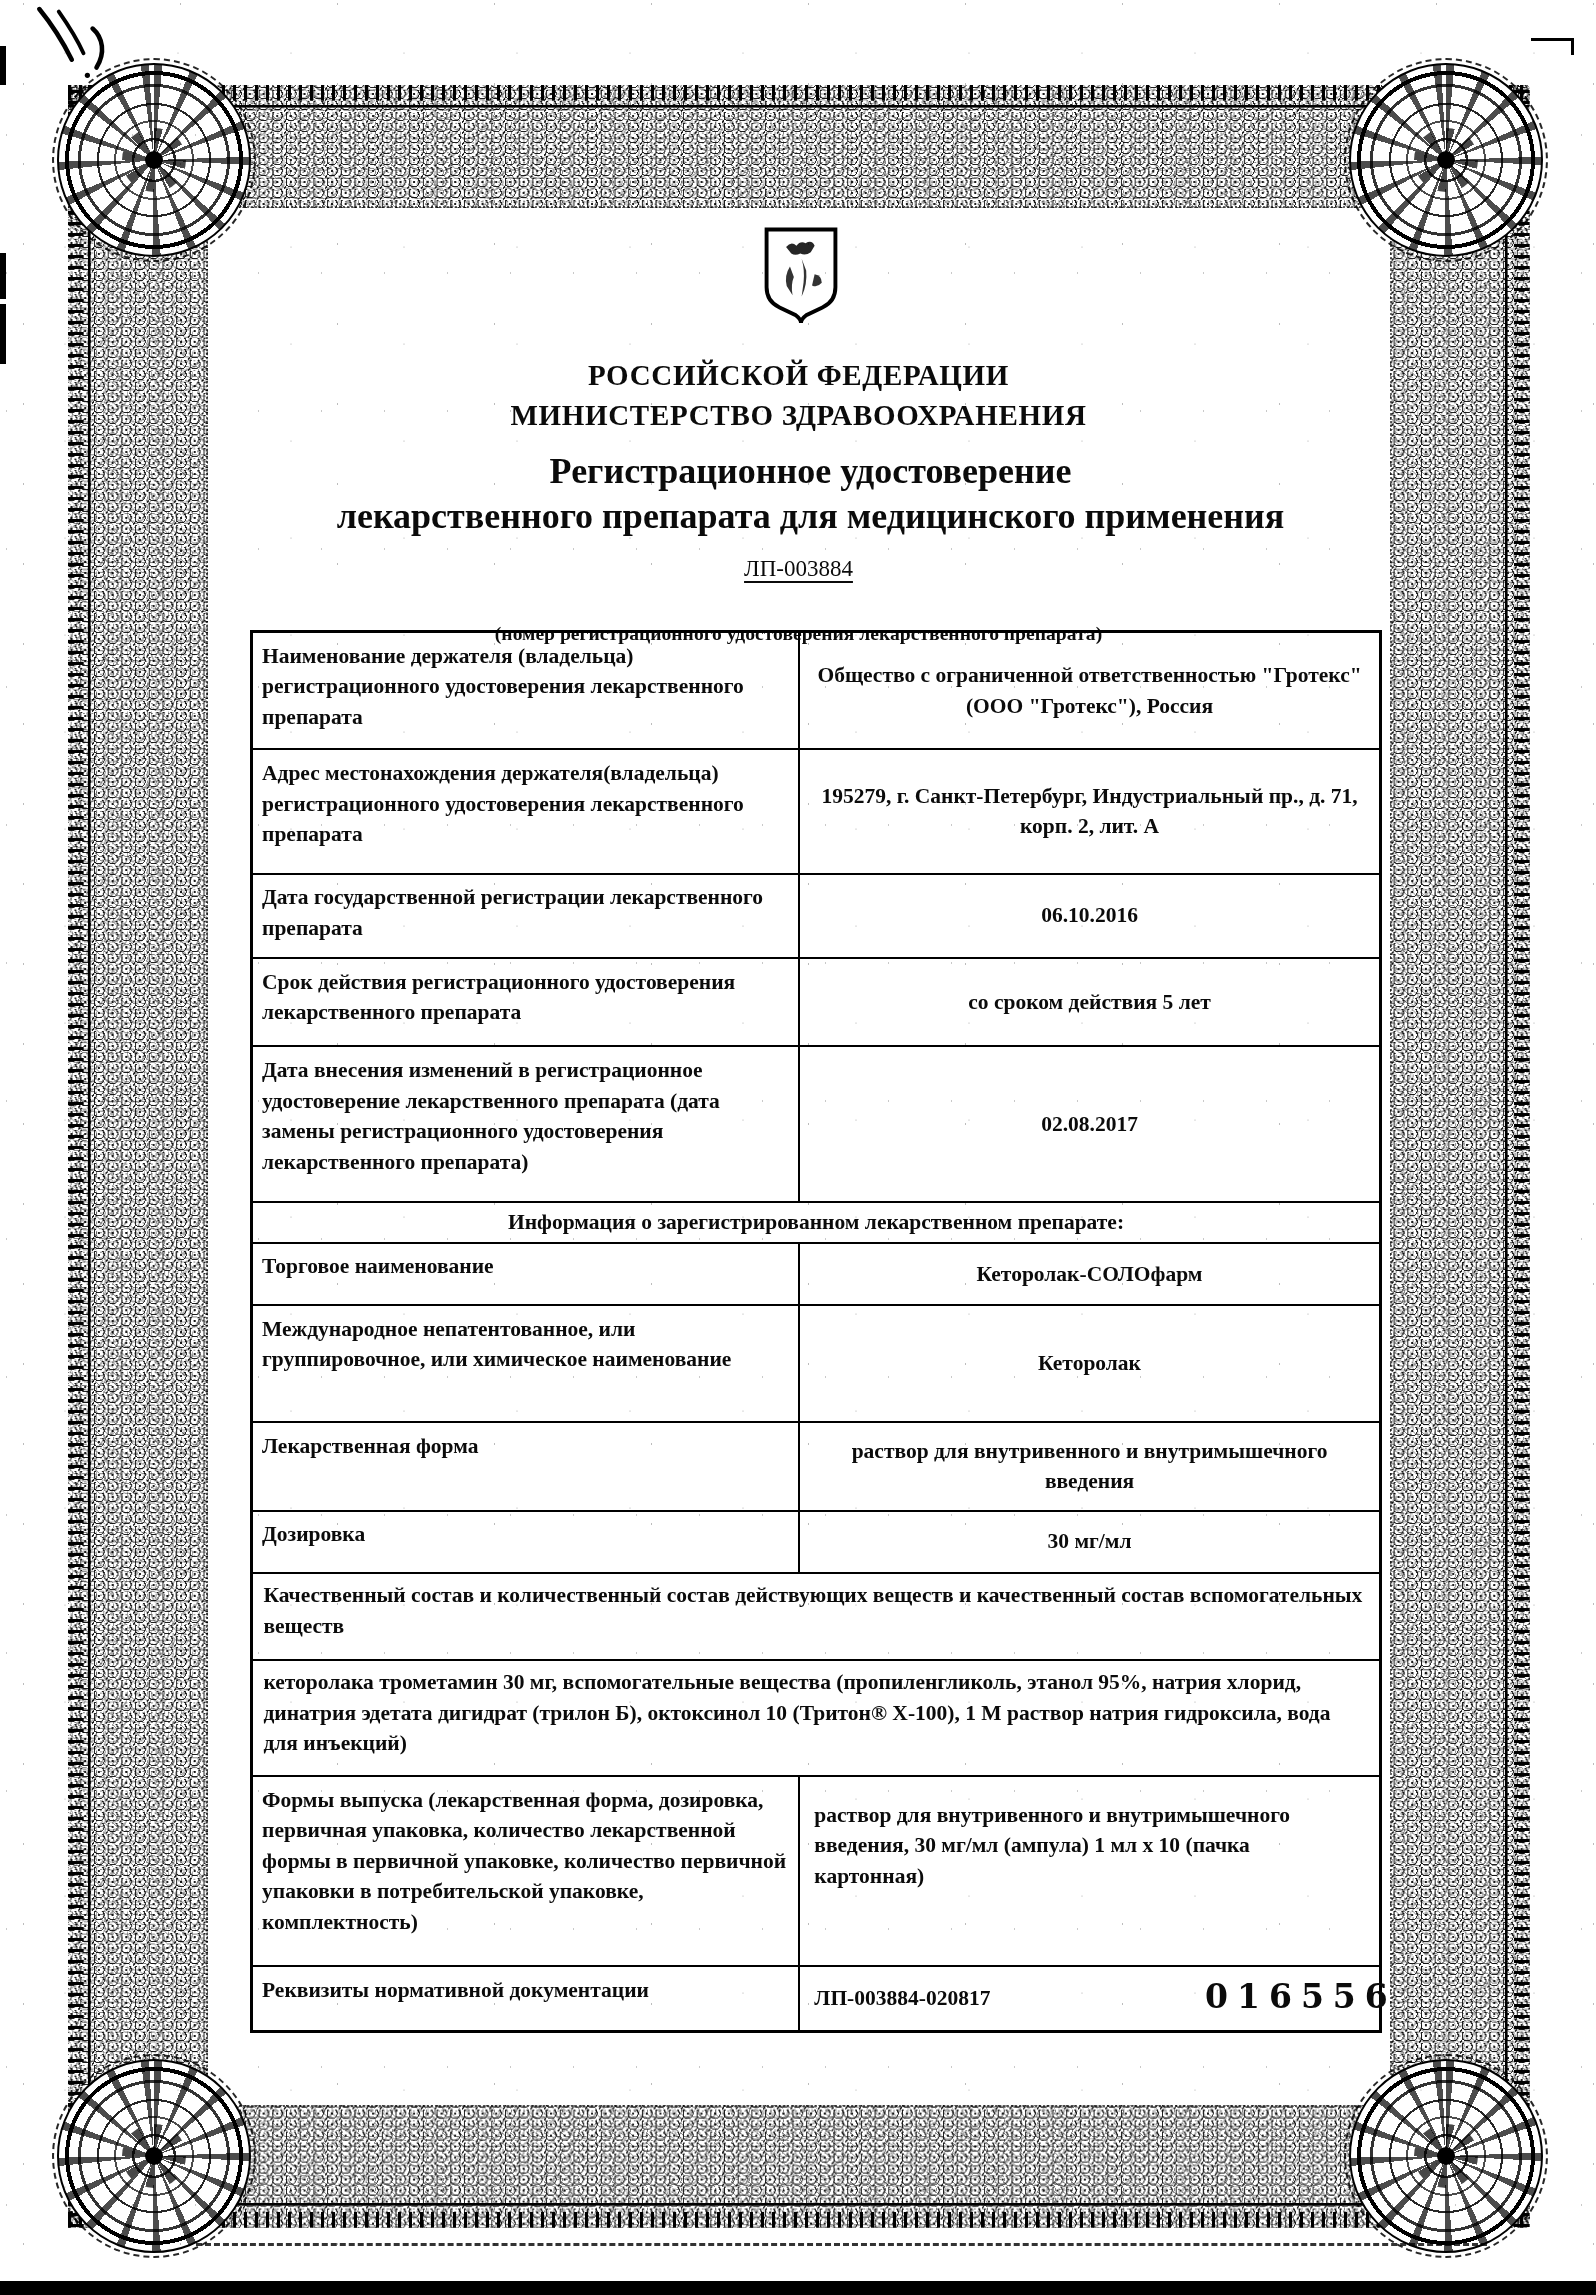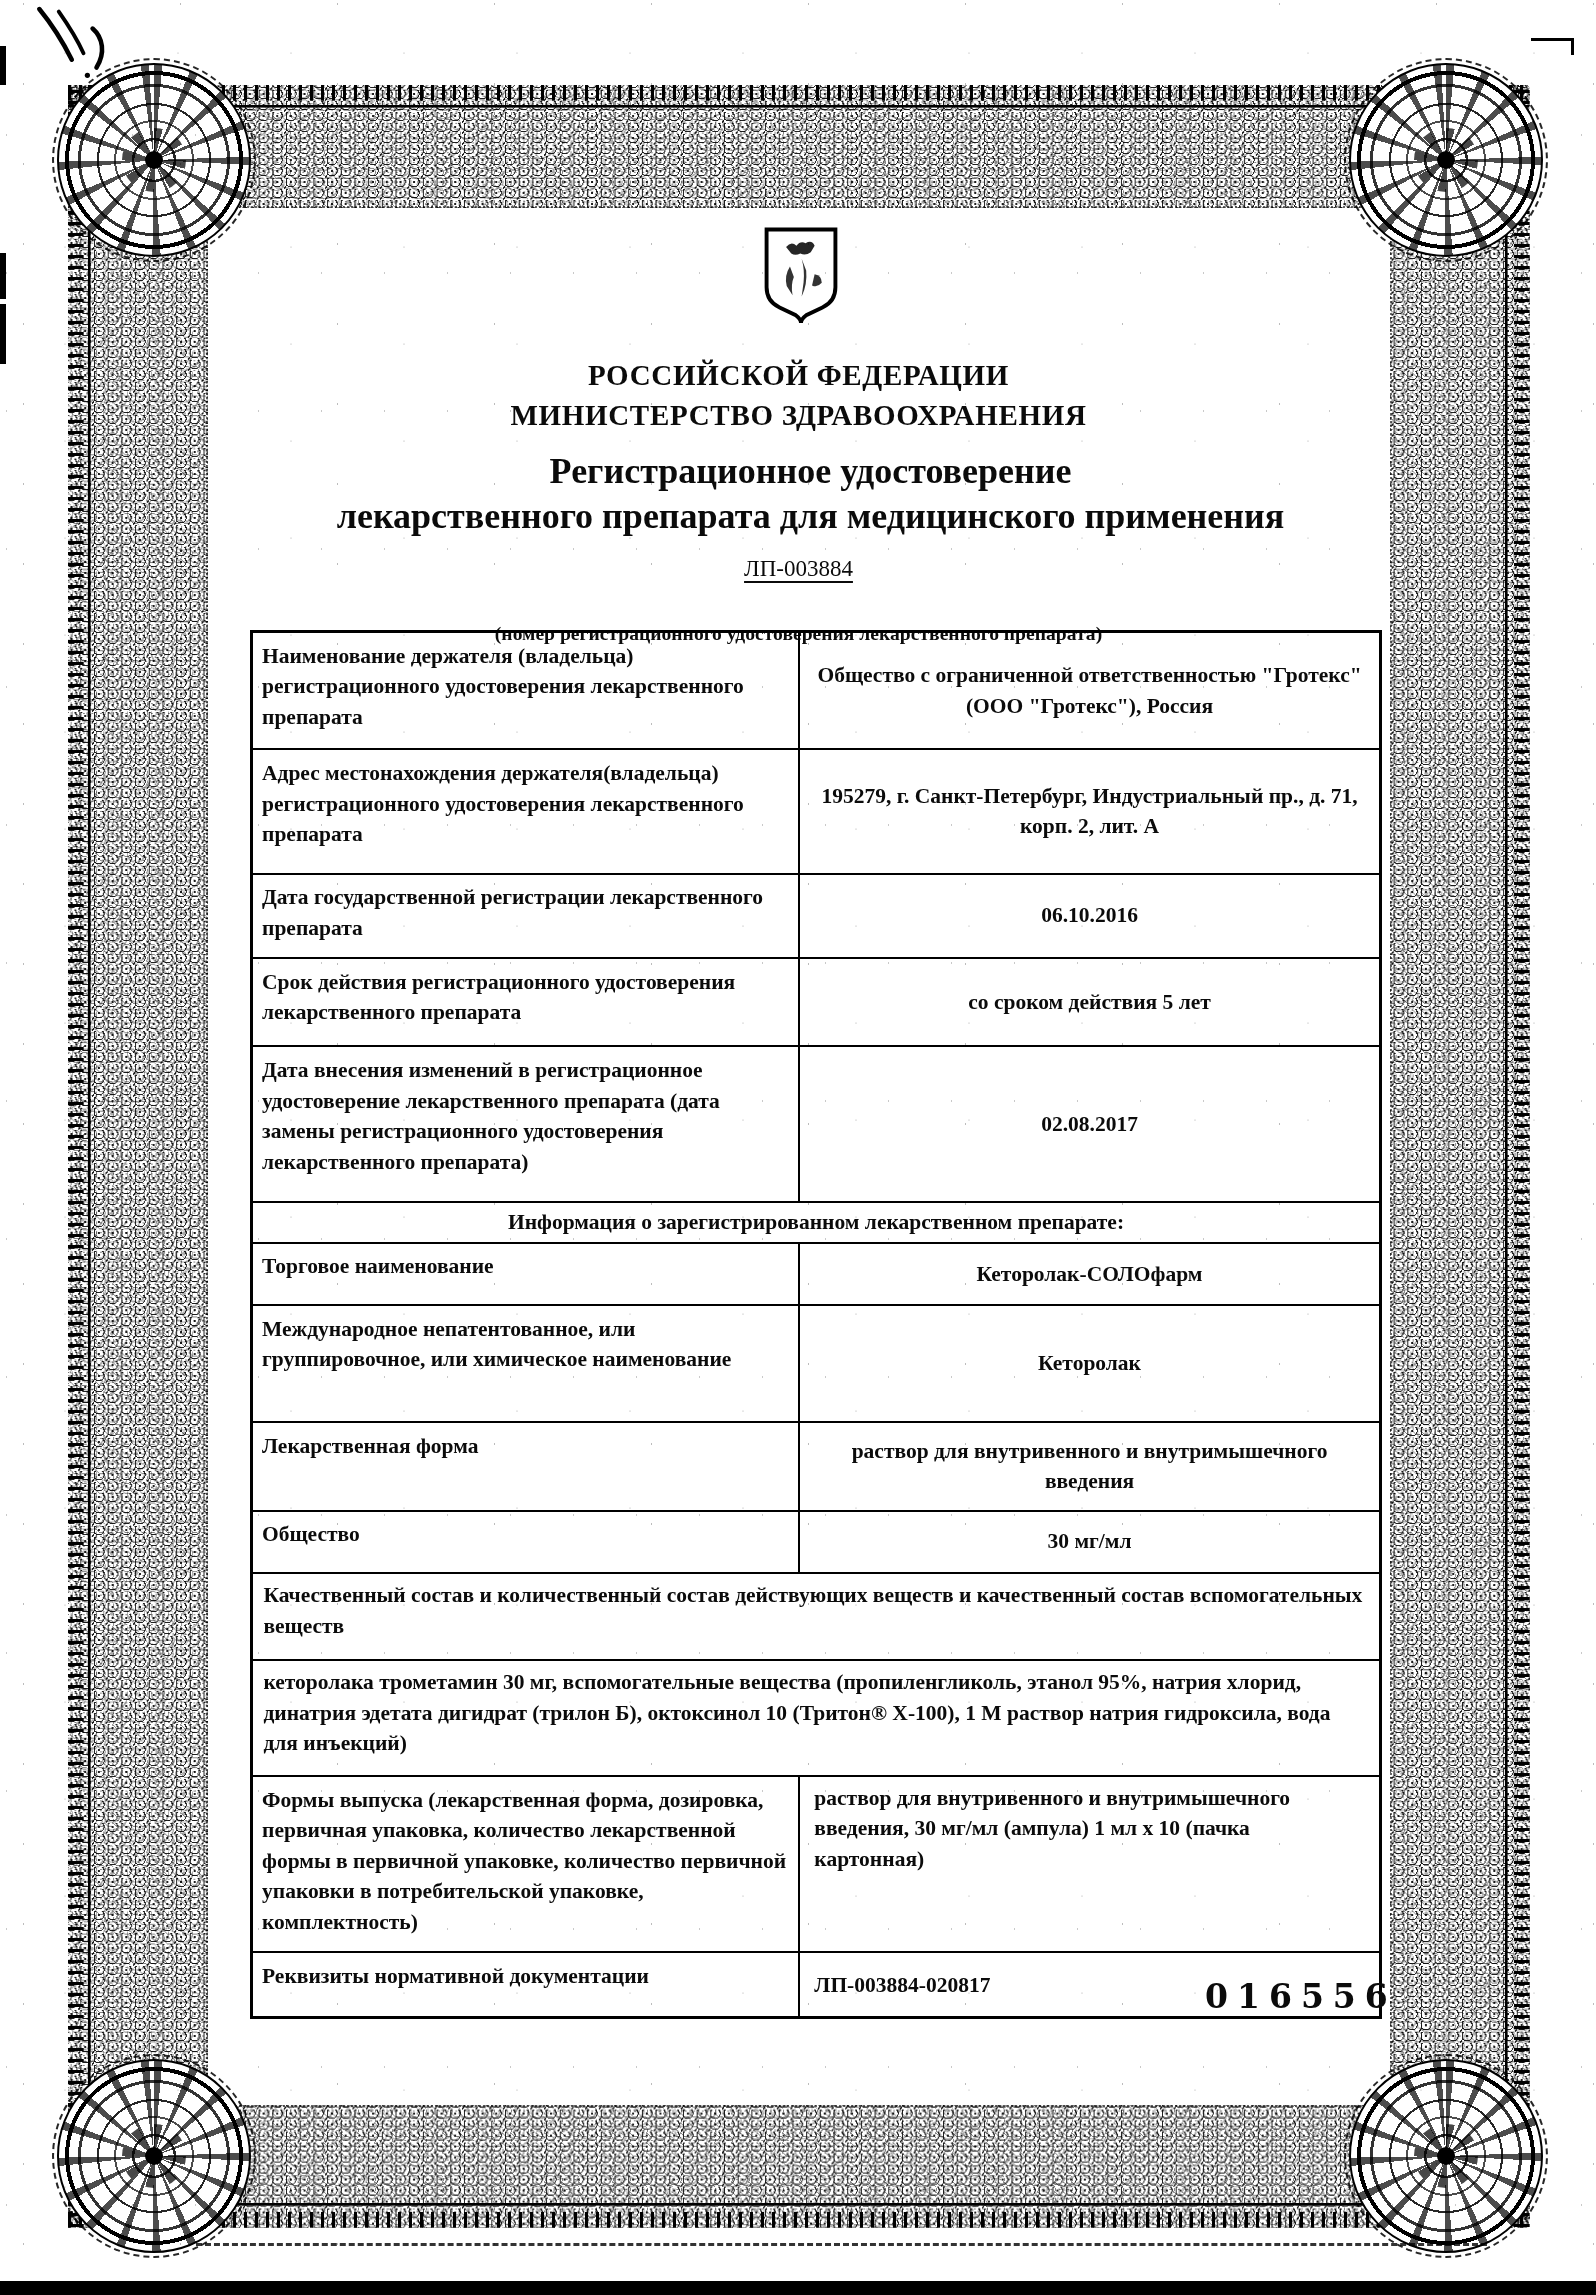--- a/index.html
+++ b/index.html
@@ -105,21 +105,21 @@
   .doc-table td{border:2.6px solid #000;line-height:1.42;}
   td.cell-label{width:48.5%;text-align:left;vertical-align:top;padding:7.8px 10.4px 6.5px 9px;}
   td.cell-value{text-align:center;vertical-align:middle;padding:5.2px 14.3px;}
   td.merged{text-align:left;vertical-align:top;padding:6.5px 10.4px;}
   td.merged.center{text-align:center;vertical-align:middle;padding:2.6px 6.5px;}
   tr.r1 td{height:101px;} tr.r2 td{height:108px;} tr.r3 td{height:68px;}
   tr.r4 td{height:72px;} tr.r5 td{height:140px;} tr.r6 td{height:33px;}
   tr.r7 td{height:46px;} tr.r8 td{height:101px;} tr.r9 td{height:72px;}
   tr.r10 td{height:46px;} tr.r11 td{height:72px;} tr.r12 td{height:101px;}
   tr.r13 td{height:160px;} tr.r14 td{height:49px;}
-  tr.r13 td.cell-value{vertical-align:top;text-align:left;padding-top:6px;}
+  tr.r13 td.cell-value{vertical-align:top;text-align:left;padding-top:23px;}
   tr.r14 td.cell-value{text-align:left;vertical-align:middle;}
   
   .serial{position:absolute;left:1199px;top:1977px;z-index:5;
     font-family:"DejaVu Serif",serif;font-size:33px;font-weight:700;letter-spacing:9px;margin-left:6px;}
 </style>
 </head>
 <body>
 
 <div class="band h top"></div>
 <div class="band h bottom"></div>
@@ -195,21 +195,21 @@
   </tr>
   <tr class="r8">
     <td class="cell-label">Международное непатентованное, или группировочное, или химическое наименование</td>
     <td class="cell-value">Кеторолак</td>
   </tr>
   <tr class="r9">
     <td class="cell-label">Лекарственная форма</td>
     <td class="cell-value">раствор для внутривенного и внутримышечного введения</td>
   </tr>
   <tr class="r10">
-    <td class="cell-label">Общество</td>
+    <td class="cell-label">Дозировка</td>
     <td class="cell-value">30 мг/мл</td>
   </tr>
   <tr class="r11">
     <td class="merged" colspan="2">Качественный состав и количественный состав действующих веществ и качественный состав вспомогательных веществ</td>
   </tr>
   <tr class="r12">
     <td class="merged" colspan="2">кеторолака трометамин 30 мг, вспомогательные вещества (пропиленгликоль, этанол 95%, натрия хлорид, динатрия эдетата дигидрат (трилон Б), октоксинол 10 (Тритон® X-100), 1 М раствор натрия гидроксила, вода для инъекций)</td>
   </tr>
   <tr class="r13">
     <td class="cell-label">Формы выпуска (лекарственная форма, дозировка, первичная упаковка, количество лекарственной формы в первичной упаковке, количество первичной упаковки в потребительской упаковке, комплектность)</td>

